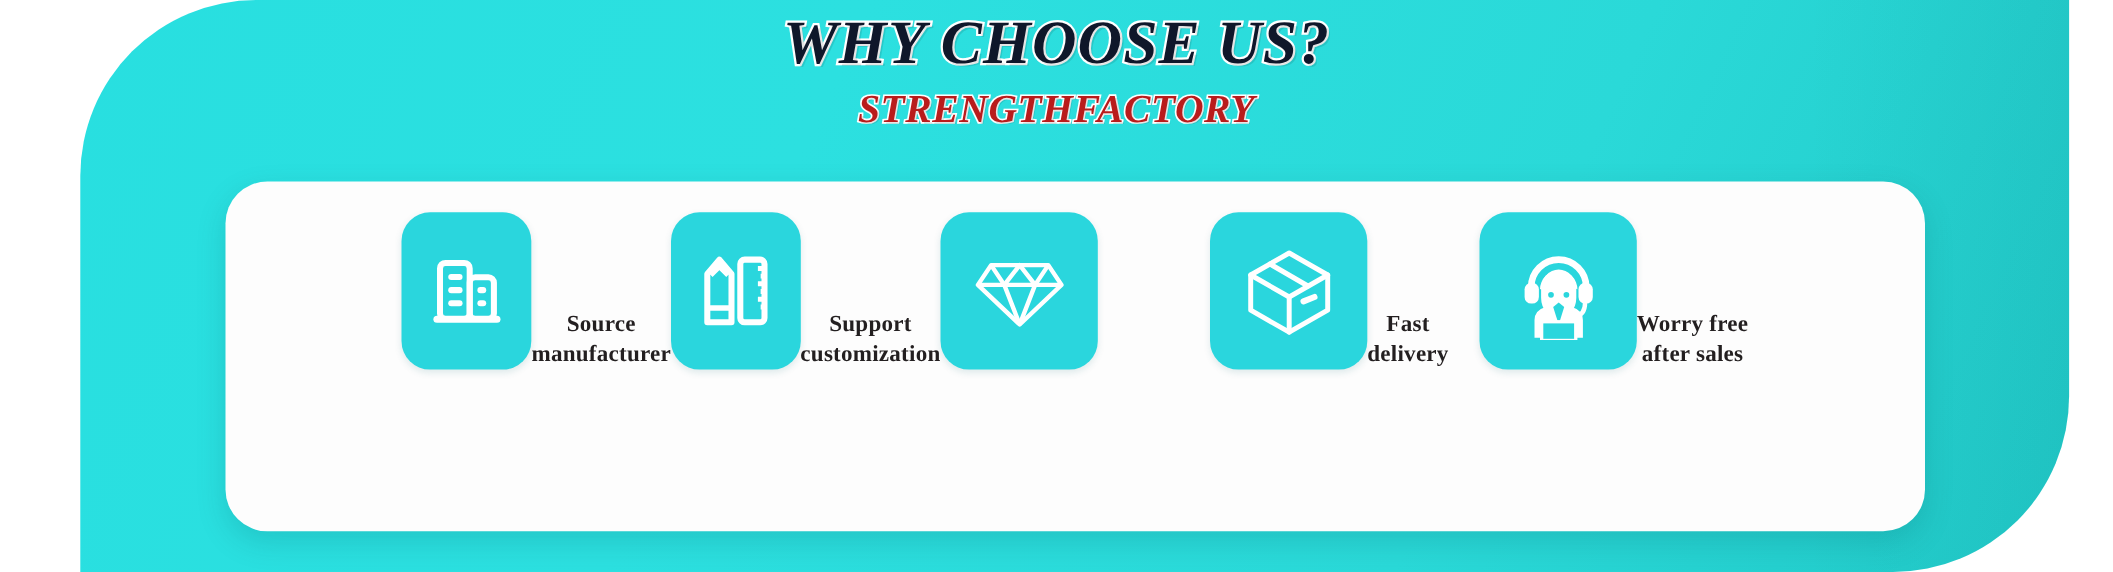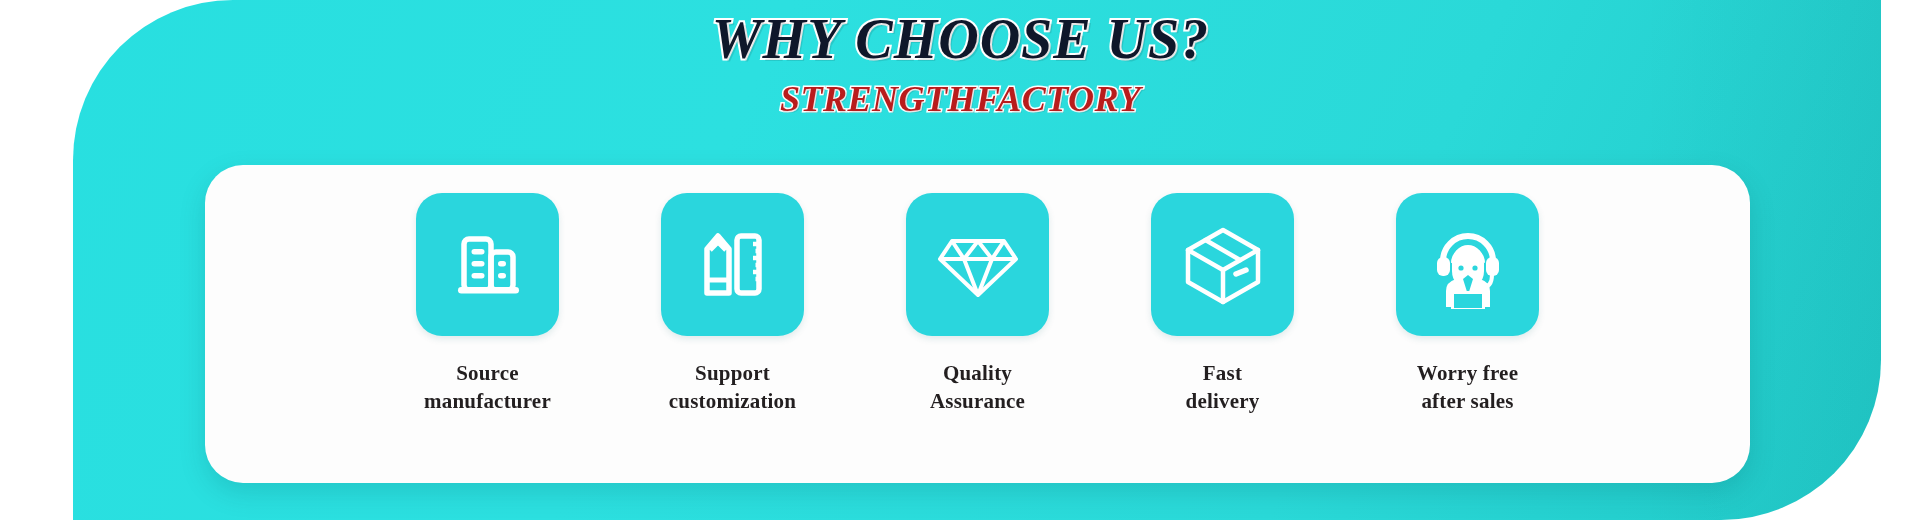--- a/index.html
+++ b/index.html
@@ -111,22 +111,22 @@
     flex-direction: row;
     align-items: flex-start;
     justify-content: center;
     padding-top: 28px;
     box-sizing: border-box;
   }
 
   .feature {
     width: 245px;
     display: flex;
-    flex-direction: column;
-    align-items: center;
+    flex-direction: row;
+    align-items: flex-end;
   }
 
   .icon-tile {
     width: 143px;
     height: 143px;
     border-radius: 26px;
     background: #2ad6dd;
     display: flex;
     align-items: center;
     justify-content: center;
@@ -211,22 +211,20 @@
           <span>
             <svg width="88" height="88" viewBox="0 0 88 88" fill="none" stroke="#ffffff" stroke-width="4" stroke-linejoin="round">
               <path d="M18 20 L70 20 L82 38 L44 74 L6 38 Z"></path>
               <path d="M6 38 L82 38"></path>
               <path d="M18 20 L30 38 L44 74"></path>
               <path d="M70 20 L58 38 L44 74"></path>
               <path d="M30 38 L44 20 L58 38"></path>
             </svg>
           </span>
         </div>
-        <div class="feature-label">Quality
-Assurance</div>
       </div>
 
       <div class="feature">
         <div class="icon-tile">
           <span>
             <svg width="86" height="86" viewBox="0 0 86 86" fill="none" stroke="#ffffff" stroke-width="4.5" stroke-linejoin="round" stroke-linecap="round">
               <path d="M43 8 L78 28 L78 60 L43 80 L8 60 L8 28 Z"></path>
               <path d="M8 28 L43 48 L78 28"></path>
               <path d="M43 48 L43 80"></path>
               <path d="M25.5 18 L60 38"></path>

